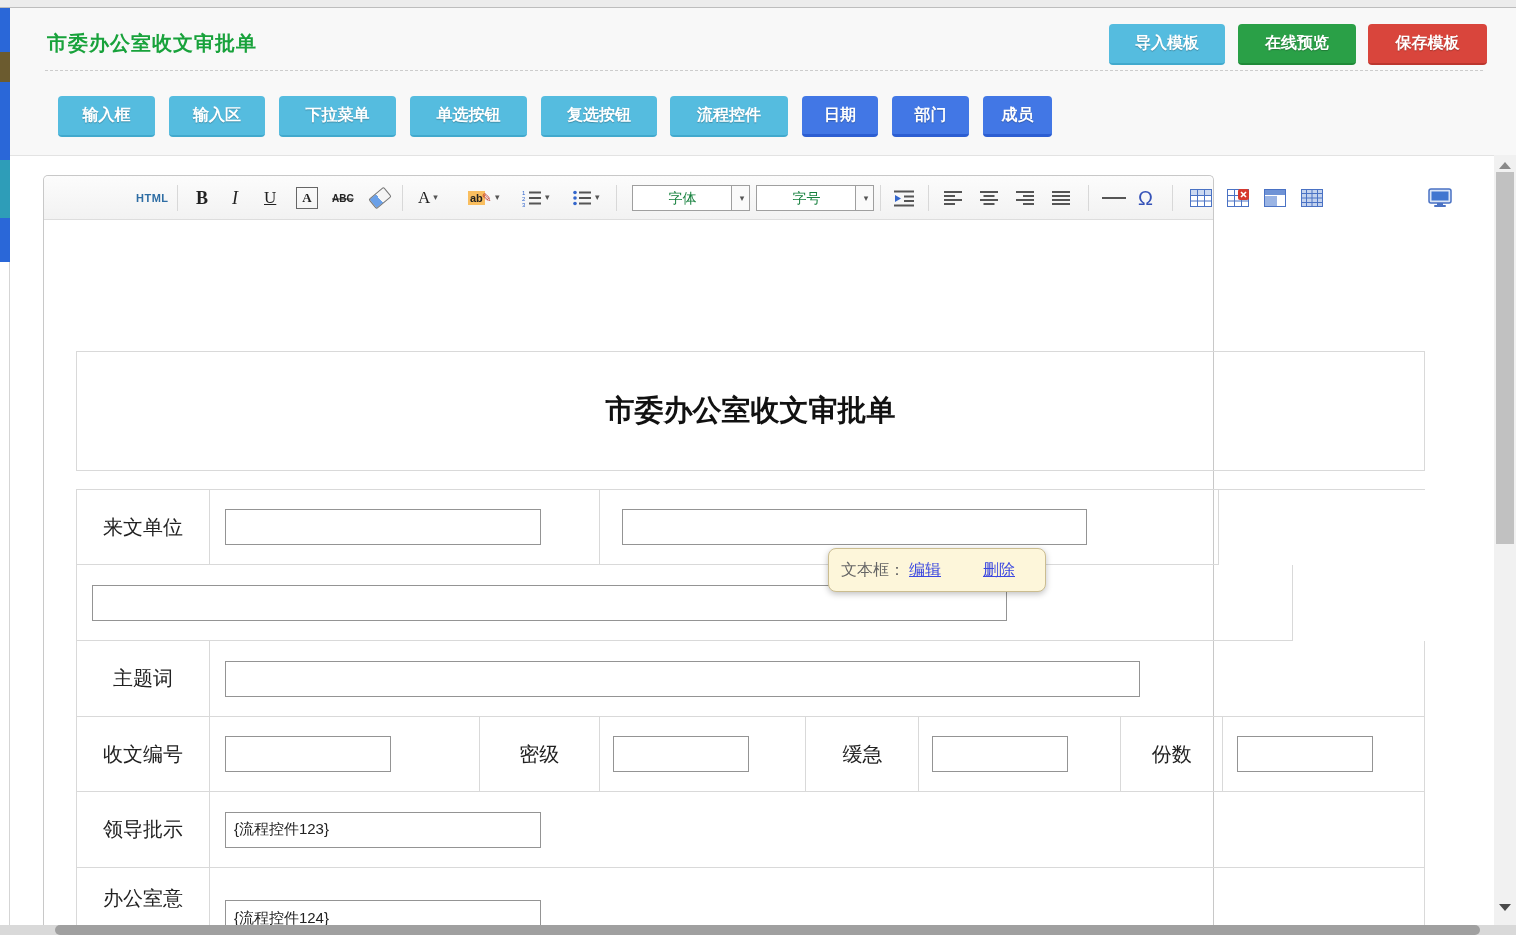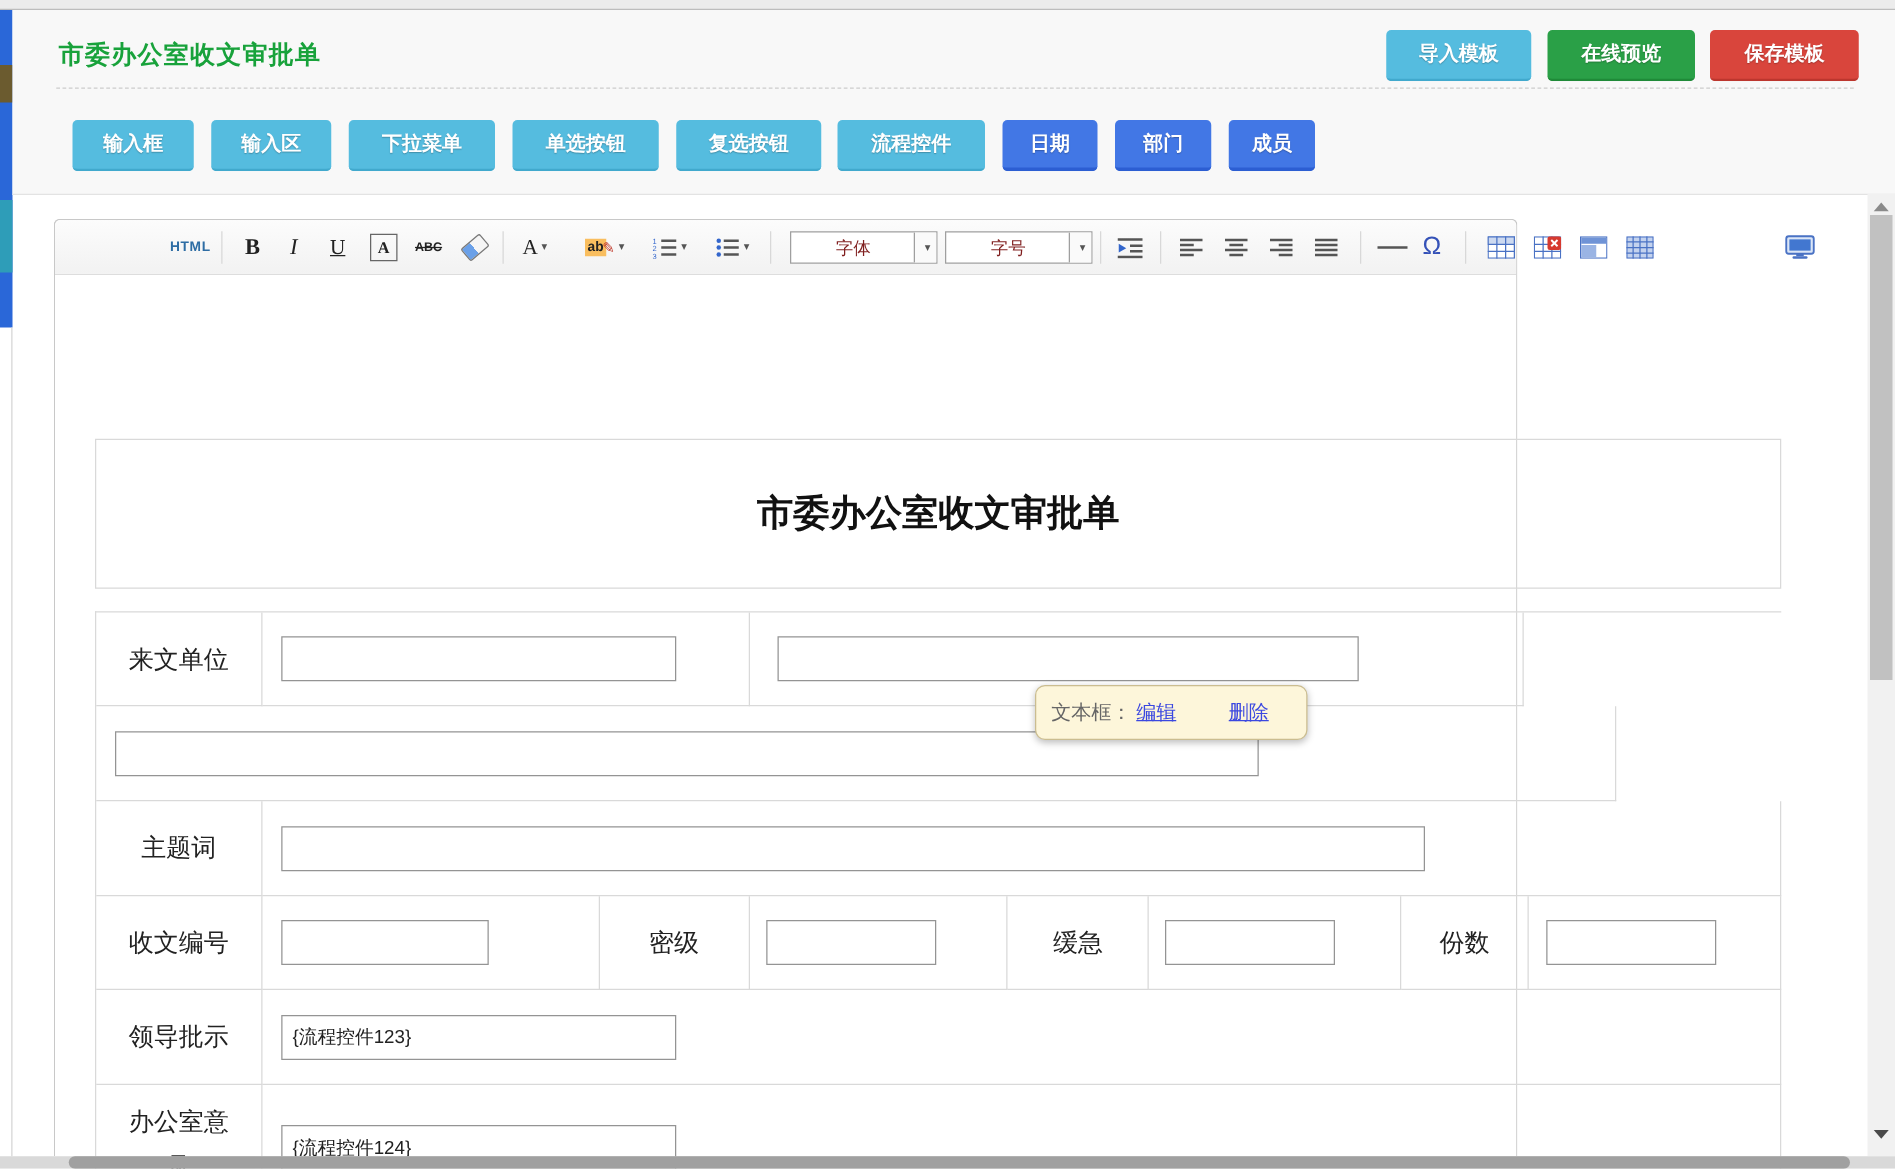--- a/index.html
+++ b/index.html
@@ -46,21 +46,21 @@
   #tb-fontstyle{width:20px;height:20px;border:1px solid #666;display:flex;align-items:center;
     justify-content:center;font-size:13px;font-weight:bold;}
   #tb-strike{font-size:10px;font-weight:bold;text-decoration:line-through;}
   .eraser{width:18px;height:11px;border:1px solid #777;border-radius:2px;transform:rotate(-40deg);
     background:linear-gradient(90deg,#6aa0e8 45%,#f5f5f5 45%);}
   #tb-forecolor span.g{font-family:"Liberation Serif","DejaVu Serif",serif;font-size:17px;}
   .hilite-ab{font-size:11px;font-weight:bold;background:#f9be5f;padding:1px 2px;}
   .pencil{color:#c0392b;font-size:12px;margin-left:-3px;}
   .tselect{position:absolute;top:9px;width:118px;height:26px;border:1px solid #9f9f9f;background:#fff;
     box-sizing:border-box;cursor:pointer;}
-  .tselect .lbl{display:block;width:99px;text-align:center;line-height:24px;font-size:14px;color:#7f1d1d;}
+  .tselect .lbl{display:block;width:99px;text-align:center;line-height:24px;font-size:14px;color:#15803d;}
   .tselect .dd{position:absolute;right:0;top:0;width:17px;height:24px;border-left:1px solid #9f9f9f;
     display:flex;align-items:center;justify-content:center;background:#fafafa;}
   .hr-glyph{width:24px;border-top:2px solid #555;}
   #tb-omega{font-size:20px;color:#3552b8;}
   
   #doc-title-box{position:absolute;left:32px;top:175px;width:1349px;height:120px;
     border:1px solid #d9d9d9;box-sizing:border-box;display:flex;align-items:center;justify-content:center;}
   #doc-title{font-size:29px;font-weight:bold;color:#111;}
   #form-table{position:absolute;left:32px;top:313px;width:1349px;
     border-top:1px solid #d9d9d9;border-left:1px solid #d9d9d9;box-sizing:border-box;}

